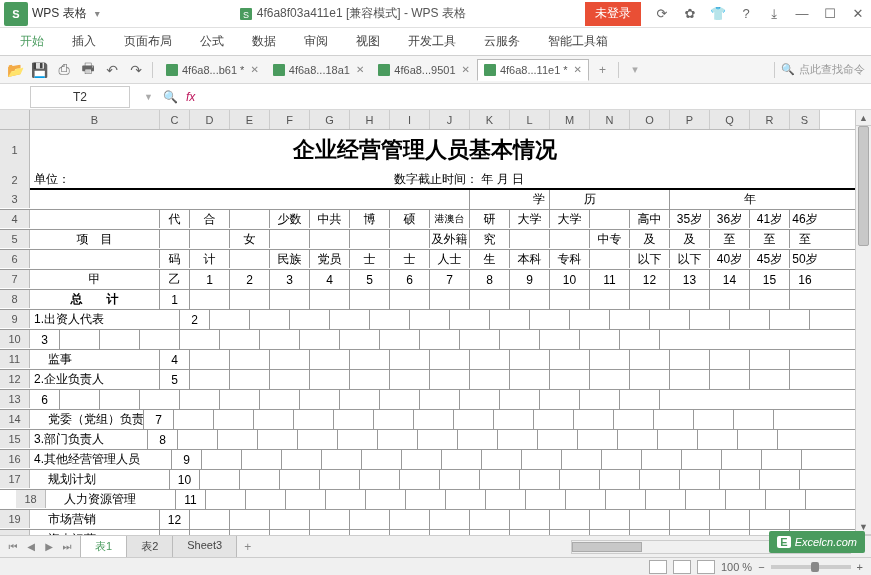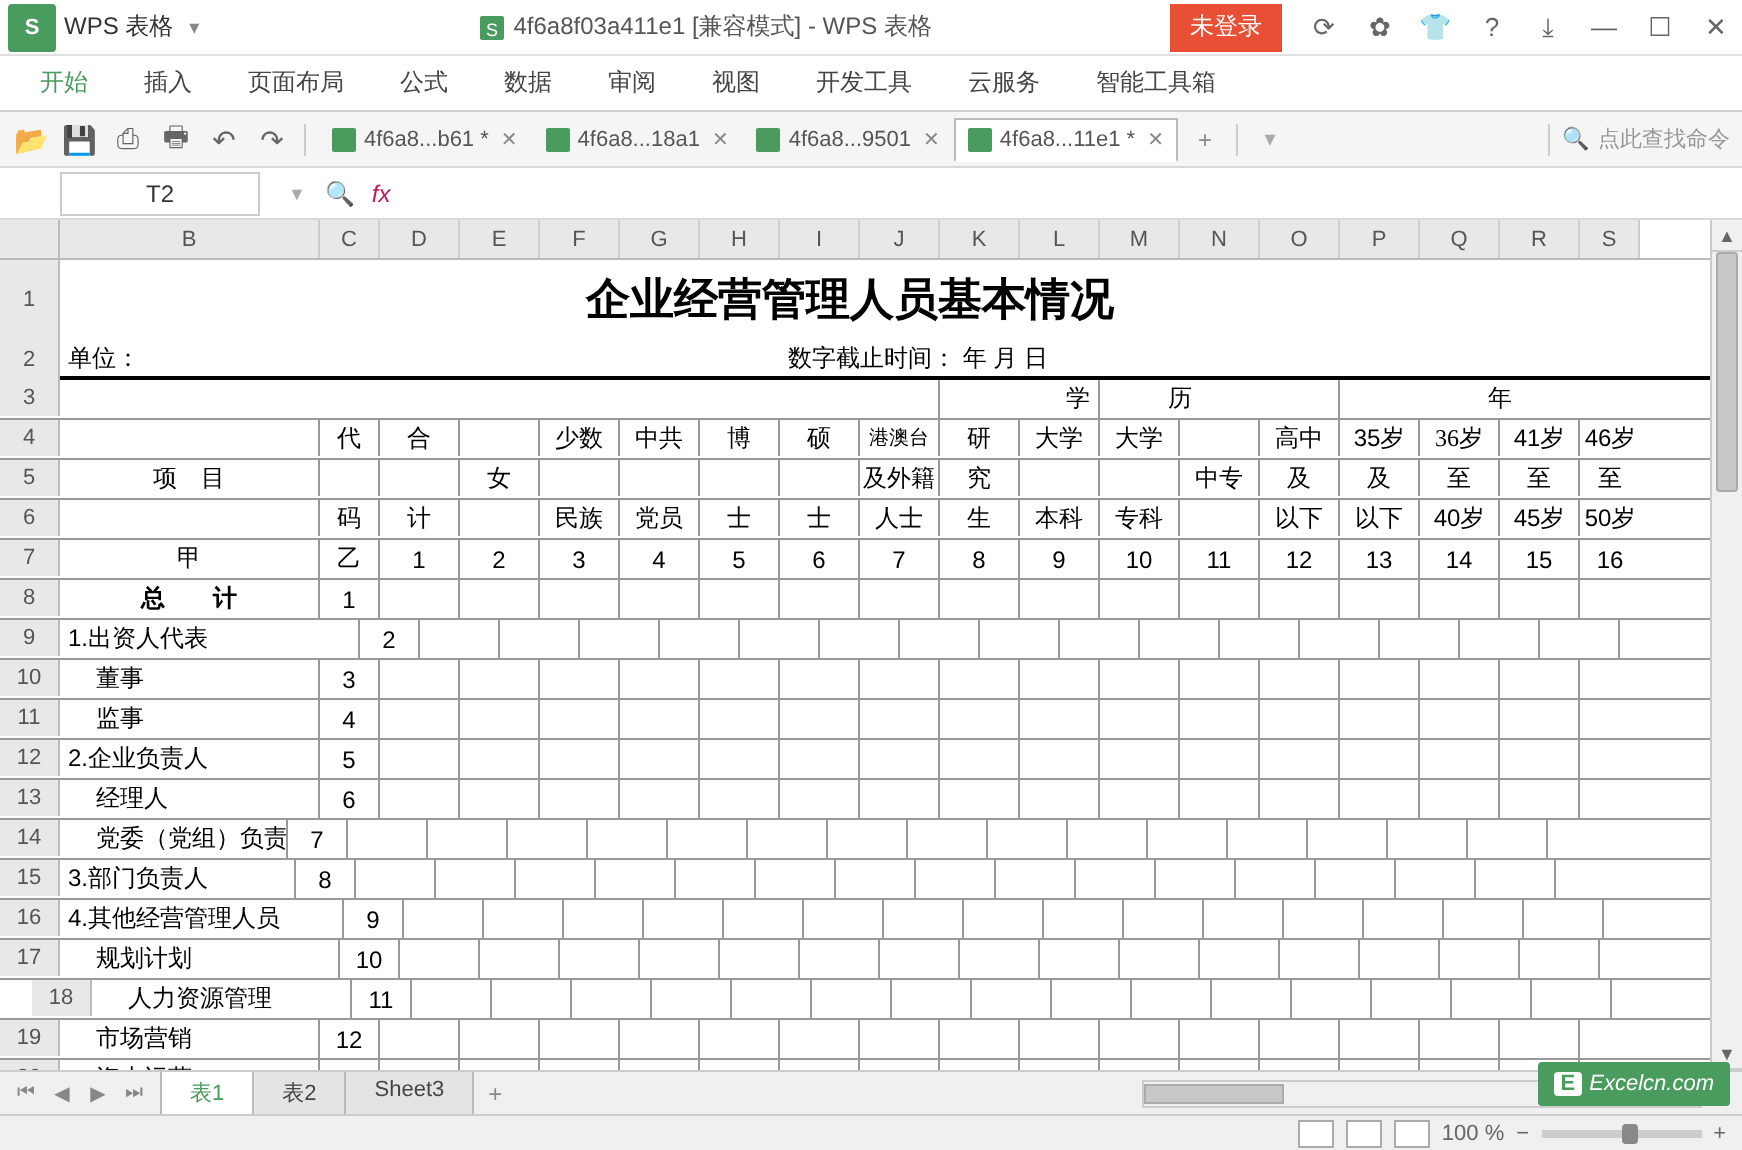--- a/index.html
+++ b/index.html
@@ -234,21 +234,21 @@
           <div class="cell" style="width:40px;height:18px;">中共</div>
           <div class="cell" style="width:40px;height:18px;">博</div>
           <div class="cell" style="width:40px;height:18px;">硕</div>
           <div class="cell" style="width:40px;height:18px;font-size:10px">港澳台</div>
           <div class="cell" style="width:40px;height:18px;">研</div>
           <div class="cell" style="width:40px;height:18px;">大学</div>
           <div class="cell" style="width:40px;height:18px;">大学</div>
           <div class="cell" style="width:40px;height:18px;"></div>
           <div class="cell" style="width:40px;height:18px;">高中</div>
           <div class="cell" style="width:40px;height:18px;">35岁</div>
-          <div class="cell" style="width:40px;height:18px;font-family:Liberation Serif, serif;">36岁</div>
+          <div class="cell" style="width:40px;height:18px;">36岁</div>
           <div class="cell" style="width:40px;height:18px;">41岁</div>
           <div class="cell" style="width:30px;height:18px;;border-right:none">46岁</div>
         </div>
         <div class="row hdr-row">
           <div class="row-h" style="height: 18px;">5</div>
           <div class="cell" style="width:130px;height:18px;border-bottom:none;border-top:none">项　目</div>
           <div class="cell" style="width:30px;height:18px;;border-bottom:none"></div>
           <div class="cell" style="width:40px;height:18px;;border-bottom:none"></div>
           <div class="cell" style="width:40px;height:18px;">女</div>
           <div class="cell" style="width:40px;height:18px;"></div>
@@ -345,21 +345,20 @@
           <div class="cell" style="width:40px;"></div>
           <div class="cell" style="width:40px;"></div>
           <div class="cell" style="width:40px;"></div>
           <div class="cell" style="width:40px;"></div>
           <div class="cell" style="width:40px;"></div>
           <div class="cell" style="width:40px;"></div>
           <div class="cell" style="width:30px;border-right:none;"></div>
         </div>
         <div class="row hdr-row">
           <div class="row-h" style="height: 18px;">10</div>
-          <div class="cell indent" style="width:130px;">董事</div>
           <div class="cell" style="width:30px">3</div>
           <div class="cell" style="width:40px;"></div>
           <div class="cell" style="width:40px;"></div>
           <div class="cell" style="width:40px;"></div>
           <div class="cell" style="width:40px;"></div>
           <div class="cell" style="width:40px;"></div>
           <div class="cell" style="width:40px;"></div>
           <div class="cell" style="width:40px;"></div>
           <div class="cell" style="width:40px;"></div>
           <div class="cell" style="width:40px;"></div>
@@ -408,21 +407,20 @@
           <div class="cell" style="width:40px;"></div>
           <div class="cell" style="width:40px;"></div>
           <div class="cell" style="width:40px;"></div>
           <div class="cell" style="width:40px;"></div>
           <div class="cell" style="width:40px;"></div>
           <div class="cell" style="width:40px;"></div>
           <div class="cell" style="width:30px;border-right:none;"></div>
         </div>
         <div class="row hdr-row">
           <div class="row-h" style="height: 18px;">13</div>
-          <div class="cell indent" style="width:130px;">经理人</div>
           <div class="cell" style="width:30px">6</div>
           <div class="cell" style="width:40px;"></div>
           <div class="cell" style="width:40px;"></div>
           <div class="cell" style="width:40px;"></div>
           <div class="cell" style="width:40px;"></div>
           <div class="cell" style="width:40px;"></div>
           <div class="cell" style="width:40px;"></div>
           <div class="cell" style="width:40px;"></div>
           <div class="cell" style="width:40px;"></div>
           <div class="cell" style="width:40px;"></div>

